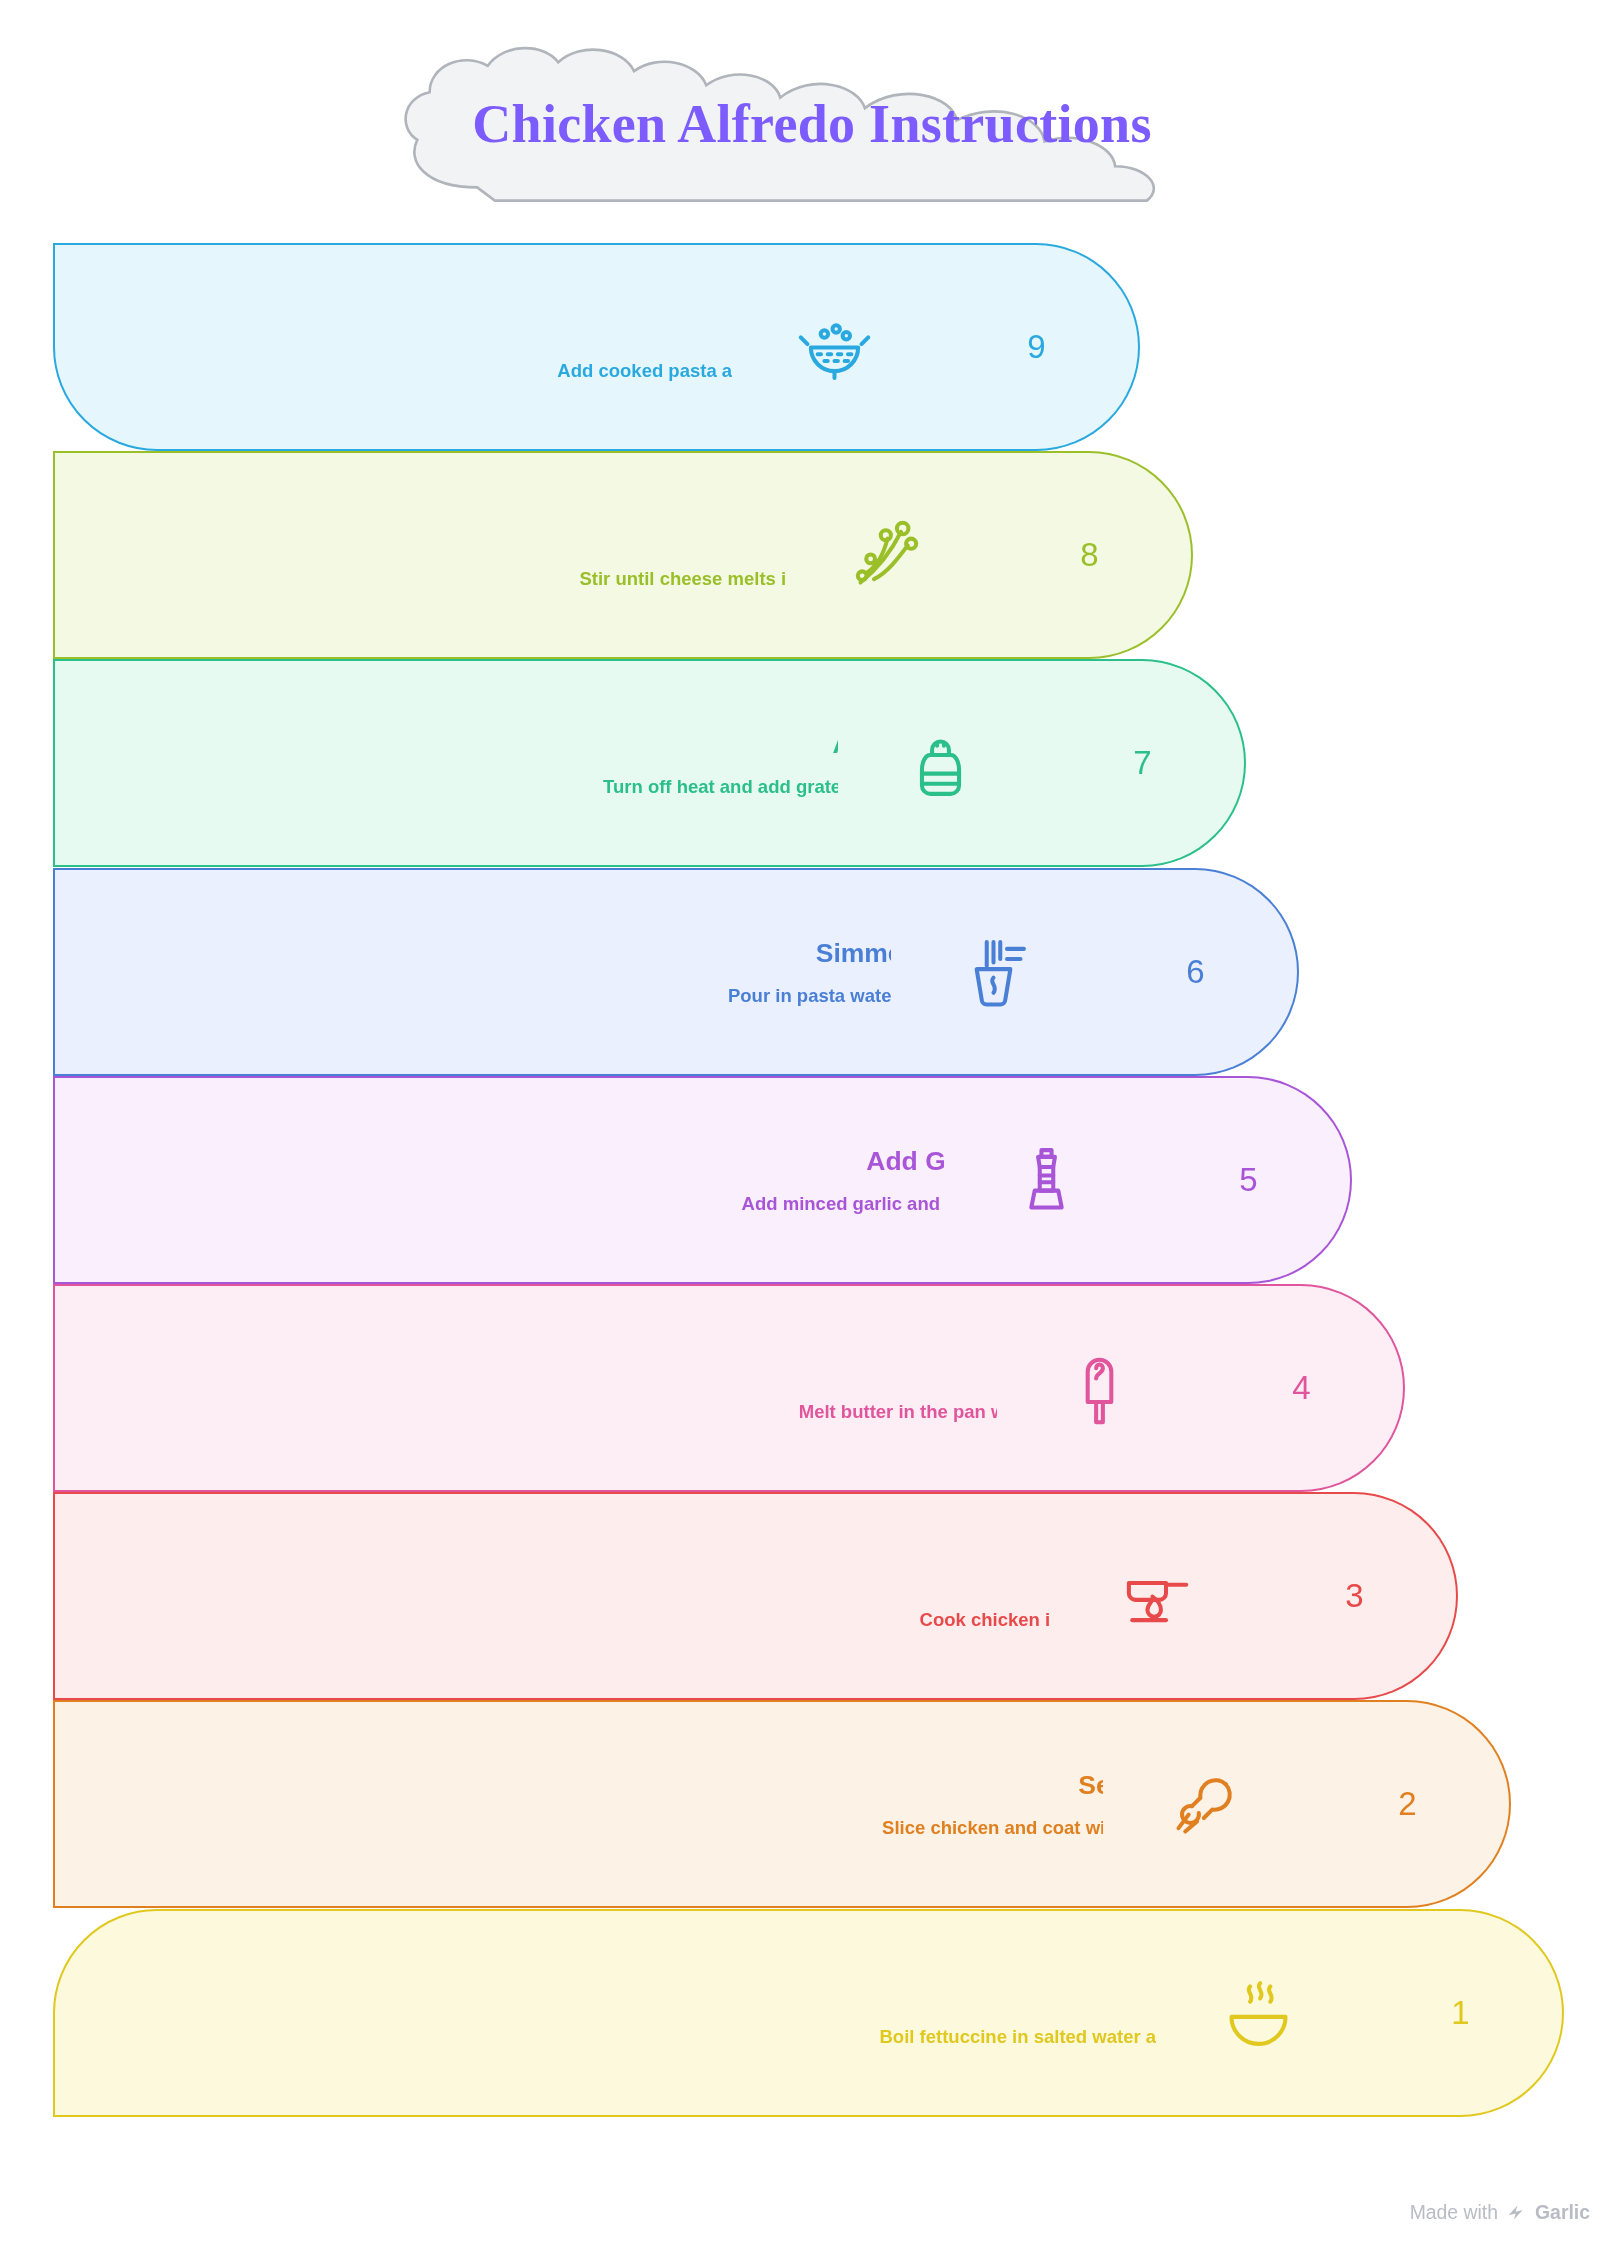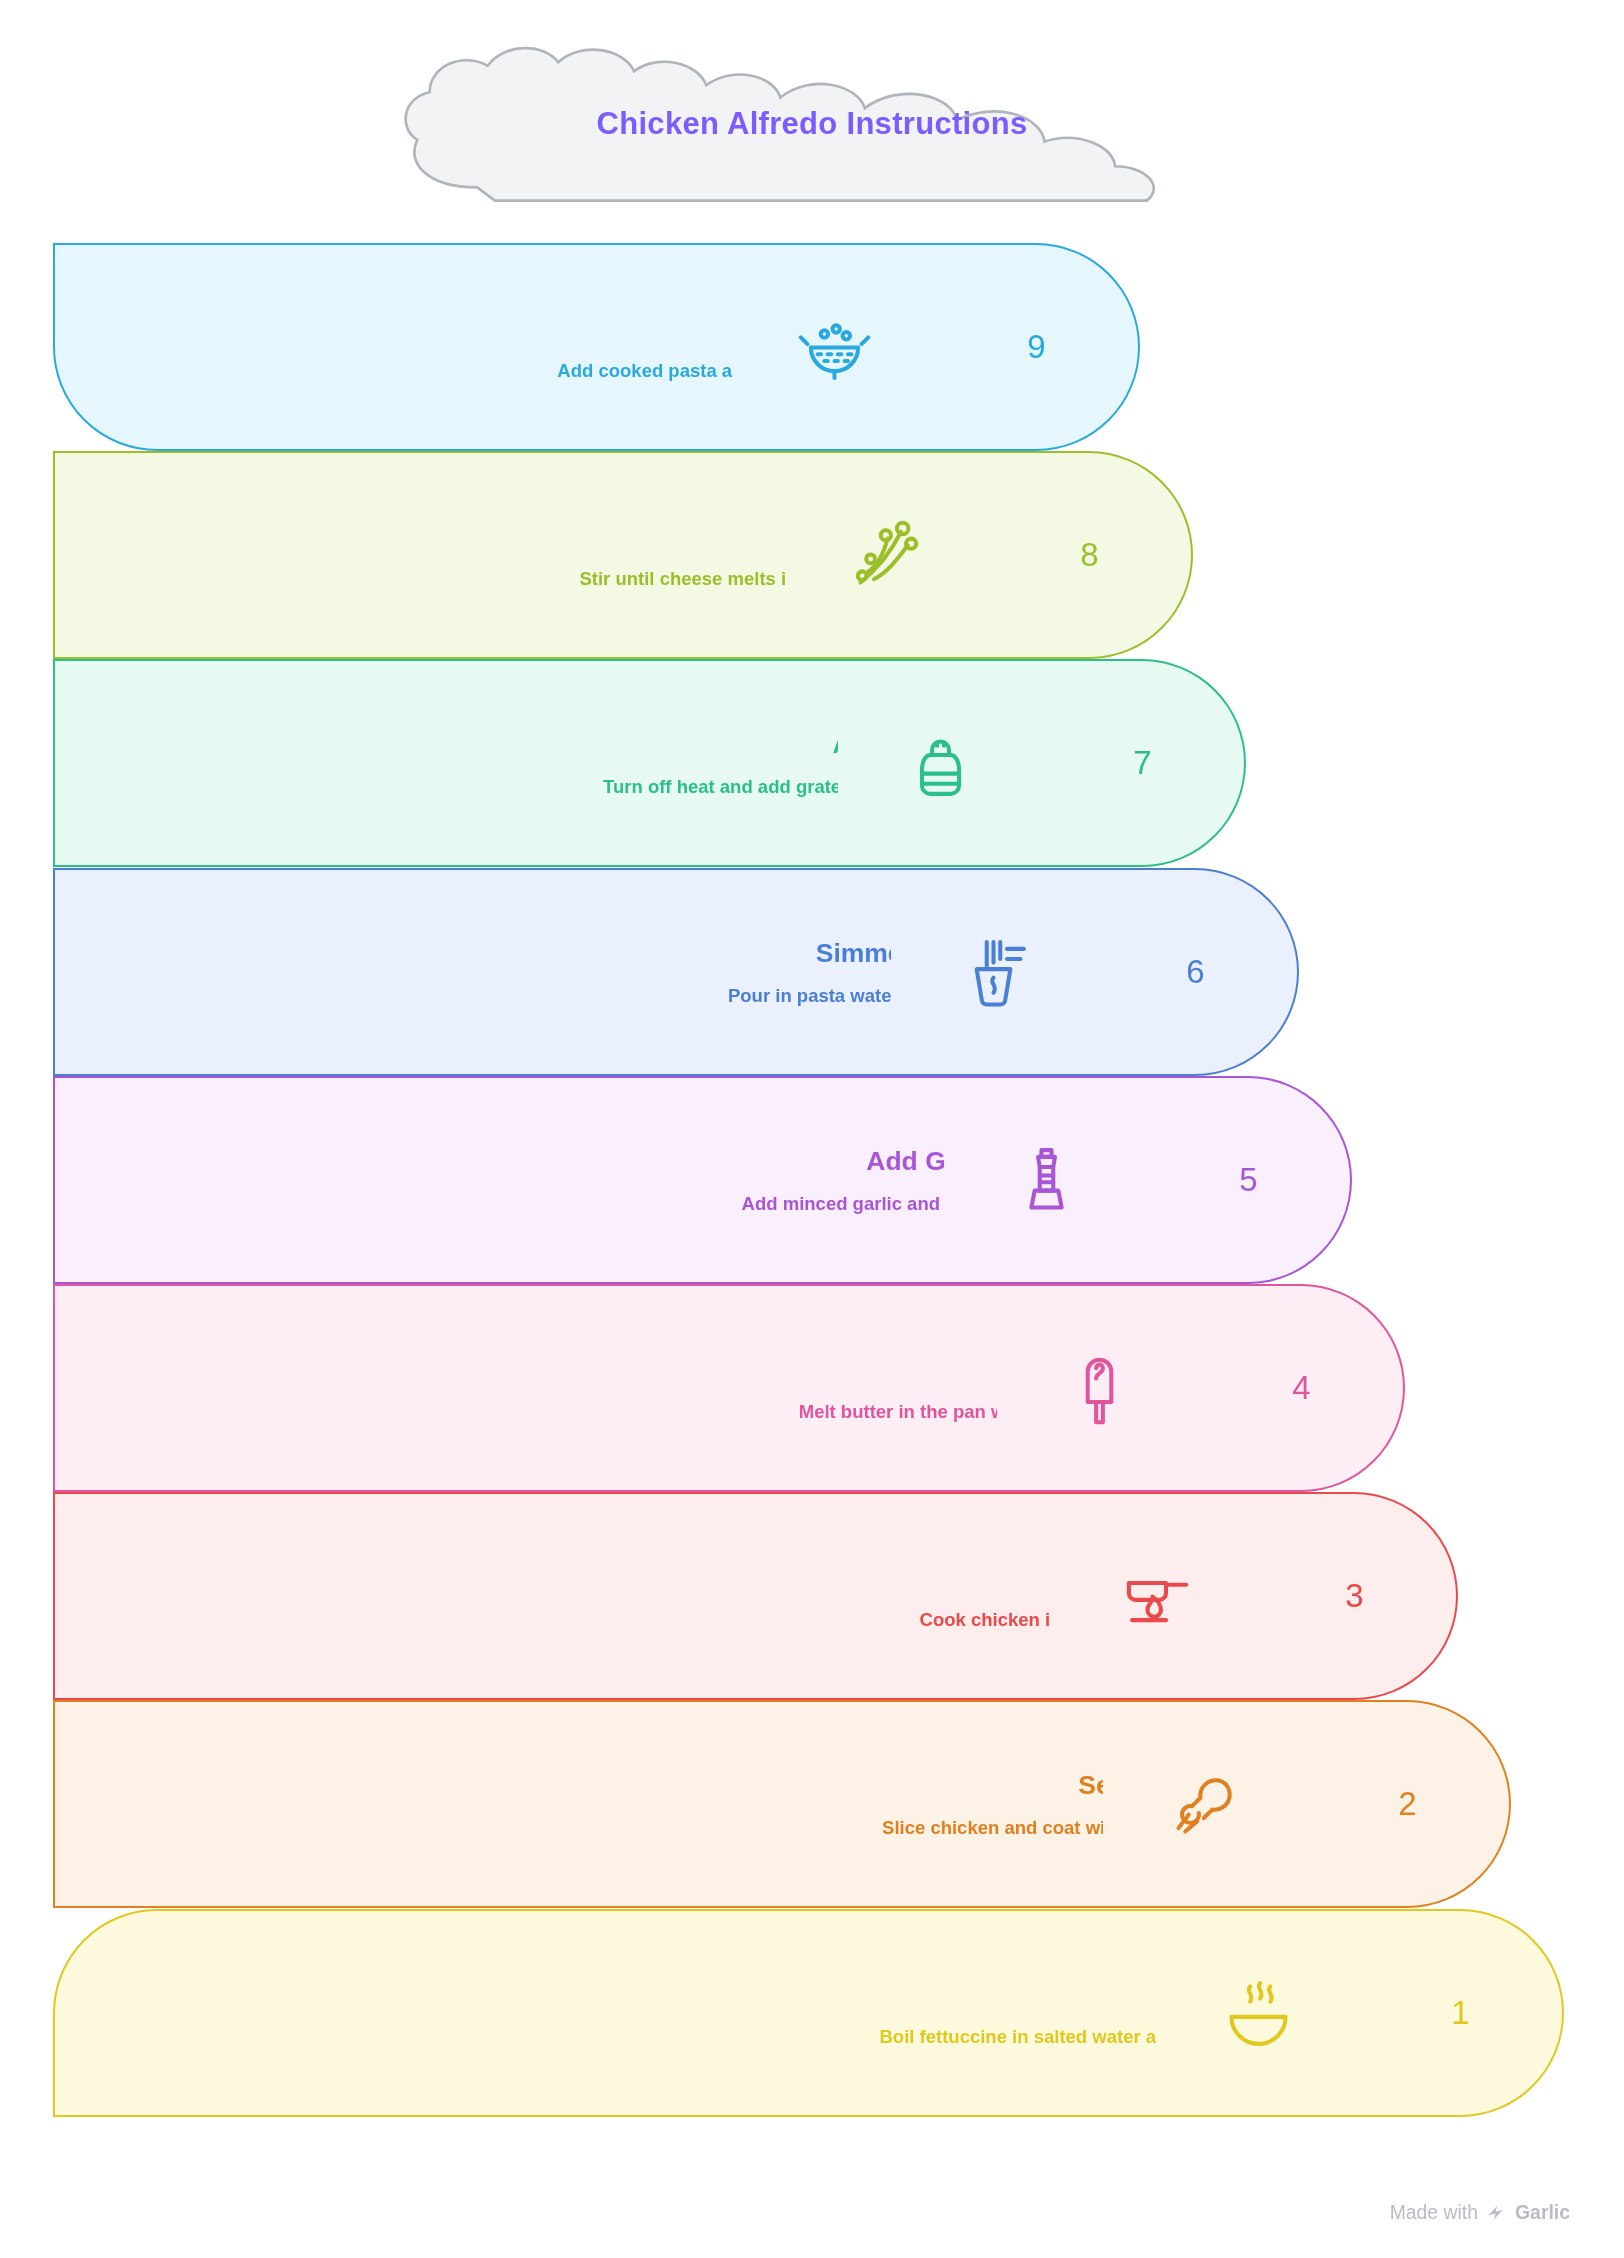--- a/index.html
+++ b/index.html
@@ -30,25 +30,26 @@
   }
   #title-text {
     position: absolute;
     left: 0;
     top: 0;
     width: 882px;
     height: 163px;
     display: flex;
     align-items: center;
     justify-content: center;
-    font-size: 31px;
+    font-size: 54px;
     font-weight: bold;
     color: #7c5cff;
     letter-spacing: 0.3px;
     z-index: 2;
+    font-family: Liberation Serif, serif;
   }
 
   
   #steps {
     position: absolute;
     left: 0;
     top: 243px;
     width: 1624px;
     height: 1853px;
   }
@@ -117,21 +118,21 @@
   .step.first .step-body {
     border-bottom-left-radius: 104px;
   }
   .step.last .step-body {
     border-top-left-radius: 104px;
   }
 
   
   #footer {
     position: absolute;
-    right: 54px;
+    right: 34px;
     bottom: 34px;
     display: flex;
     align-items: center;
     gap: 8px;
     font-size: 19.4px;
     color: #b9bcc4;
     font-weight: bold;
     justify-content: center;
   }
   #footer .made {

